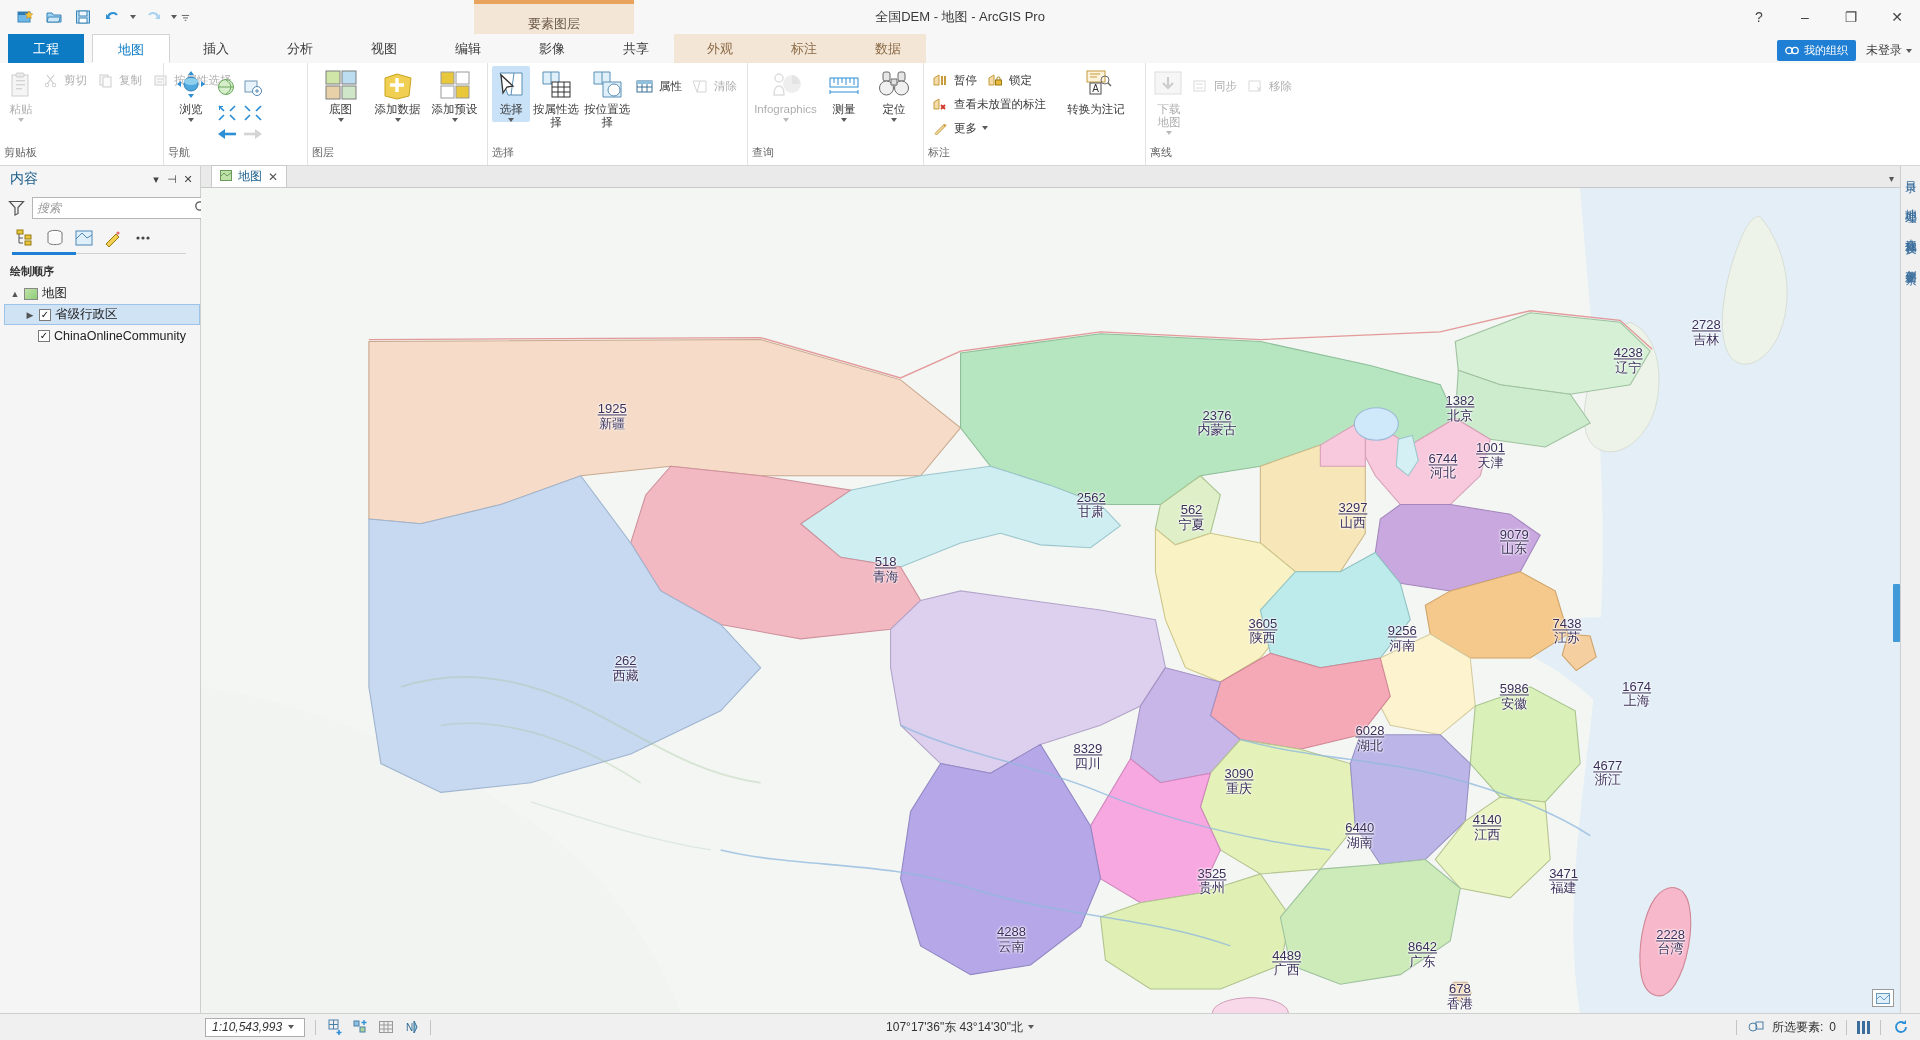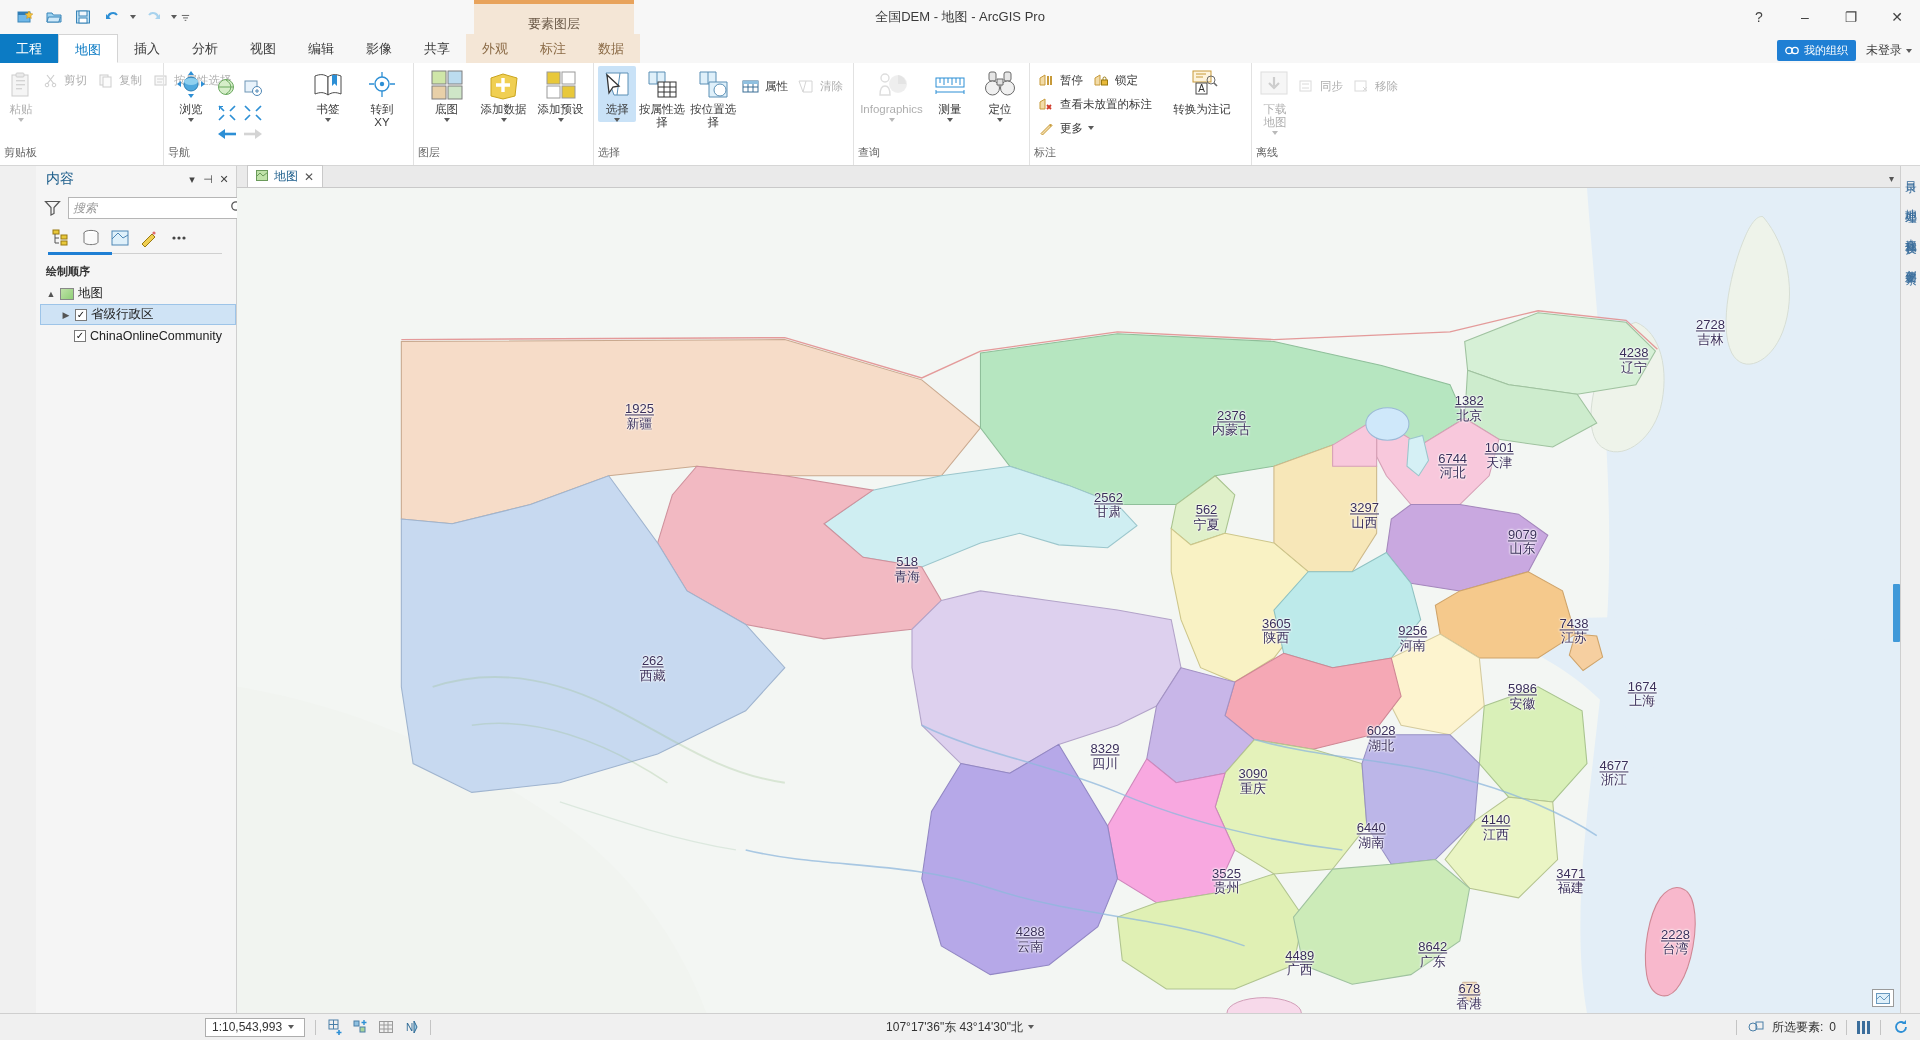--- a/index.html
+++ b/index.html
@@ -22,21 +22,21 @@
     position:absolute; left:474px; top:0; width:160px; height:34px;
     background:#f4e6d6; text-align:center; color:#6b5a48; font-size:13px;
     padding-top:11px; border-top:4px solid #e8a35c;
   }
   .win-title { position:absolute; left:0; right:0; top:0; height:34px; line-height:34px; text-align:center; font-size:13px; color:#3a3a3a; pointer-events:none;}
   .win-ctrl { position:absolute; right:0; top:0; height:34px; display:flex; align-items:center; }
   .win-btn { width:46px; height:34px; display:flex; align-items:center; justify-content:center; font-size:14px; color:#444; cursor:pointer; }
 
   
   .tabstrip { height:29px; background:#f7f7f7; display:flex; align-items:flex-end; position:relative; flex:0 0 29px; }
-  .tab { padding:0 16px; height:29px; line-height:29px; font-size:13px; color:#3b3b3b; cursor:pointer; white-space:nowrap;}
+  .tab { padding:0 25px; height:29px; line-height:29px; font-size:13px; color:#3b3b3b; cursor:pointer; white-space:nowrap;margin-left:8px;}
   .tab.project { background:#0c7bc4; color:#fff; font-weight:normal; }
   .tab.active { background:#fff; color:#0c7bc4; border:1px solid #d4d4d4; border-bottom:1px solid #fff; position:relative; z-index:3;}
   .tab.ctx { color:#8a6a45; }
   .ctx-wrap { display:flex; background:#f4e6d6; height:29px; align-items:flex-end;}
   .signin { position:absolute; right:8px; bottom:2px; display:flex; align-items:center; gap:10px; }
   .badge-blue { background:#1f7fd4; color:#fff; font-size:11px; padding:3px 8px; border-radius:2px; display:flex; align-items:center; gap:5px;}
   .signin-txt { font-size:12px; color:#444; display:flex; align-items:center; gap:4px;}
 
   
   .ribbon { background:#fff; border-bottom:1px solid #d6d6d6; flex:0 0 103px; display:flex; position:relative; }
@@ -50,21 +50,21 @@
   .bigbtn .ic { height:34px; display:flex; align-items:center; justify-content:center; }
   .bigbtn .lb { font-size:11.5px; color:#3a3a3a; text-align:center; line-height:13px; margin-top:1px;}
   .bigbtn .cv { width:0;height:0;border-left:3.5px solid transparent;border-right:3.5px solid transparent;border-top:4px solid #5a5a5a; margin-top:2px;}
   .smallcol { display:flex; flex-direction:row; padding-top:2px;}
   .smallbtn { display:flex; align-items:center; gap:5px; padding:2px 6px 2px 3px; font-size:11.5px; color:#3a3a3a; cursor:pointer; border-radius:2px; height:24px; white-space:nowrap;}
   .smallbtn.dis { opacity:.42; cursor:default;}
   .smallbtn .ic { width:18px;height:18px;display:flex;align-items:center;justify-content:center;}
   .rowwrap { display:flex; }
 
   
-  .main { flex:1 1 auto; display:flex; min-height:0; background:#f0f0f0; position:relative;padding-left:36px;}
+  .main { flex:1 1 auto; display:flex; min-height:0; background:#f0f0f0; position:relative;}
 
   
   .pane { width:201px; background:#f5f5f5; border-right:1px solid #cfcfcf; display:flex; flex-direction:column; }
   .pane-head { height:26px; display:flex; align-items:center; padding:0 4px 0 10px; font-size:14px; color:#1a5c8a; }
   .pane-head .ttl { flex:1; }
   .pane-head .hbtn { width:16px;height:18px; display:flex;align-items:center;justify-content:center;color:#444; font-size:11px; cursor:pointer;}
   .pane-search { display:flex; align-items:center; gap:6px; padding:5px 8px 4px 8px; }
   .filter-ic { width:18px; height:18px; flex:0 0 18px;}
   .searchbox { flex:1; height:22px; border:1px solid #b6b6b6; background:#fff; display:flex; align-items:center; padding:0 4px;}
   .searchbox input { border:0; outline:0; flex:1; font-size:12px; font-family:inherit; color:#333; font-style:italic;}
@@ -95,21 +95,21 @@
   .lbl .nm { display:block; }
 
   
   .rdock { width:20px; background:#f0f0f0; border-left:1px solid #cfcfcf; display:flex; flex-direction:column; align-items:center; padding-top:6px; gap:26px;}
   .rdock span { writing-mode:vertical-rl; font-size:11.5px; color:#3b6e9c; cursor:pointer; letter-spacing:1px;}
 
   
   .statusbar { height:27px; background:#f0f0f0; border-top:1px solid #cfcfcf; display:flex; align-items:center; position:relative; flex:0 0 27px; font-size:12px; color:#333;}
   .sb-left { display:flex; align-items:center; gap:6px; padding-left:205px;}
   .scalebox { height:19px; min-width:100px; border:1px solid #adadad; background:#fff; display:flex; align-items:center; padding:0 3px 0 6px; gap:6px;}
-  .scalebox .v { font-size:12px;}
+  .scalebox .v { font-size:12px;font-style:italic;}
   .sb-ic { width:19px;height:19px; display:flex;align-items:center;justify-content:center; cursor:pointer;}
   .vsep { width:1px; height:15px; background:#c4c4c4; margin:0 4px;}
   .sb-center { position:absolute; left:0; right:0; text-align:center; display:flex; align-items:center; justify-content:center; gap:5px; pointer-events:none;}
   .sb-right { margin-left:auto; display:flex; align-items:center; gap:6px; padding-right:10px;}
   .pausebars { display:flex; gap:2px;}
   .pausebars i { width:3px;height:13px;background:#3b6e9c; display:block;}
 </style>
 </head>
 <body>
 
@@ -322,47 +322,20 @@
                     <path d="M20 9l-7-5v10z" fill="#9a9a9a"></path>
                   </svg>
                 </div>
               </div>
           </div>
         </div>
       </div>
       <div class="rgroup-label">导航</div>
     </div>
 
-    <div class="rgroup" style="width:116px;border-left:none;margin-left:-10px;">
-      <div class="rgroup-body">
-        <div class="bigbtn">
-          <div class="ic">
-            <svg width="32" height="30" viewBox="0 0 32 30">
-                <path d="M3 6c5-2 9-2 13 1v18c-4-3-8-3-13-1z" fill="#fff" stroke="#4a4a4a"></path>
-                <path d="M29 6c-5-2-9-2-13 1v18c4-3 8-3 13-1z" fill="#fff" stroke="#4a4a4a"></path>
-                <path d="M20 5h5v11l-2.5-2.5L20 16z" fill="#2d8fd5"></path>
-              </svg>
-          </div>
-          <div class="lb">书签</div>
-          <i class="cv"></i>
-        </div>
-        <div class="bigbtn">
-          <div class="ic">
-            <svg width="32" height="30" viewBox="0 0 32 30">
-                <circle cx="16" cy="14" r="7" fill="none" stroke="#2d8fd5" stroke-width="1.4"></circle>
-                <circle cx="16" cy="14" r="2.2" fill="#2d8fd5"></circle>
-                <path d="M16 2v5M16 21v6M3 14h5M24 14h5" stroke="#2d8fd5" stroke-width="1.3"></path>
-              </svg>
-          </div>
-          <div class="lb" style="white-space:pre-line">转到
-XY</div>
-        </div>
-      </div>
-      <div class="rgroup-label">&nbsp;</div>
-    </div>
 
     <div class="rgroup" style="width:180px">
       <div class="rgroup-body">
         <div class="bigbtn">
           <div class="ic">
             <svg width="34" height="32" viewBox="0 0 34 32">
                 <rect x="2" y="2" width="14" height="13" fill="#cfe6a8" stroke="#7f7f7f"></rect>
                 <rect x="18" y="2" width="14" height="13" fill="#bcdcef" stroke="#7f7f7f"></rect>
                 <rect x="2" y="17" width="14" height="13" fill="#e8d0a8" stroke="#7f7f7f"></rect>
                 <rect x="18" y="17" width="14" height="13" fill="#cfe6c8" stroke="#7f7f7f"></rect>

